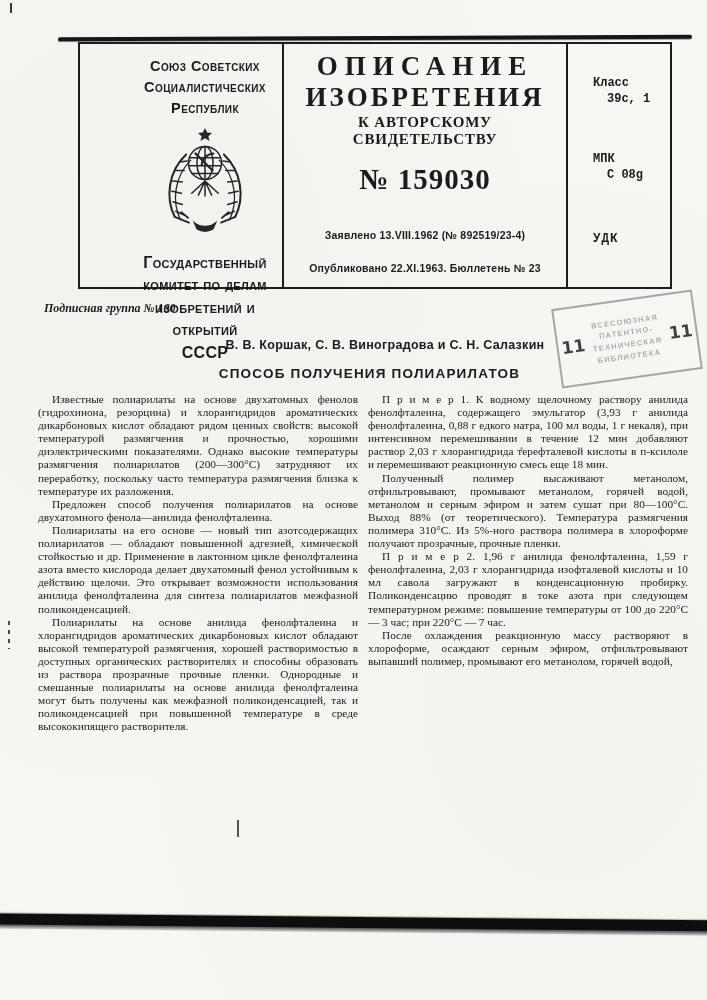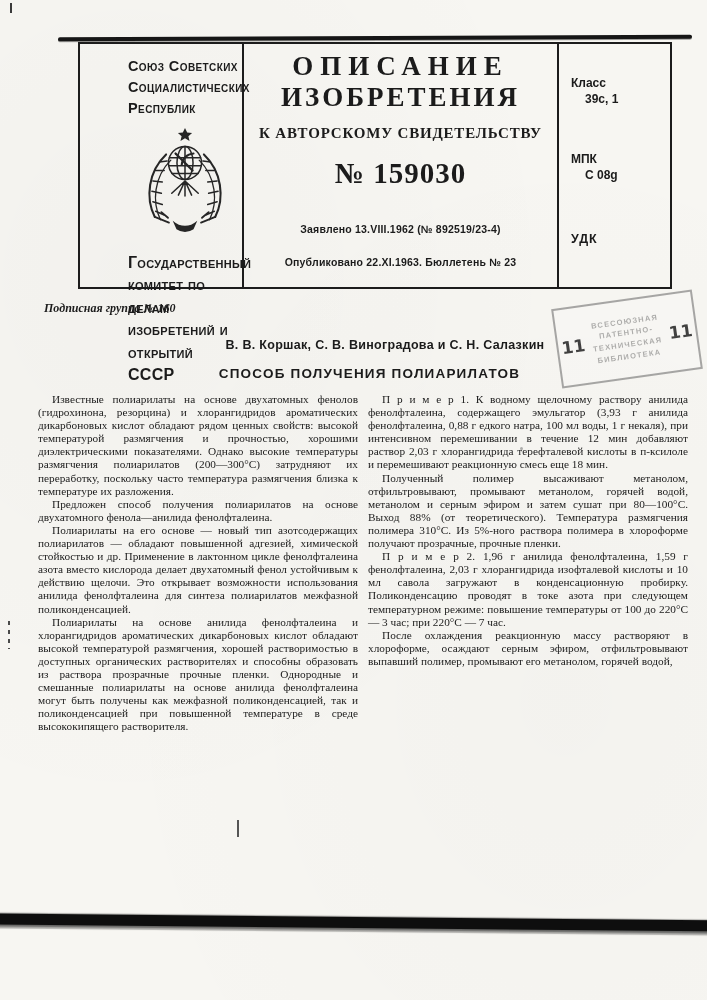--- a/index.html
+++ b/index.html
@@ -20,47 +20,47 @@
     background:#161616; transform:rotate(-0.25deg); border-radius:2px;
     box-shadow:0 1px 0 rgba(0,0,0,.35);
   }
   .hdr{
     position:absolute; left:78px; top:42px; width:594px; height:247px;
     display:flex; box-sizing:border-box;
     border:2px solid #1c1c1c;
   }
   .cell{box-sizing:border-box;}
   .cell-left{
-    width:164px; border-right:2px solid #1c1c1c; text-align:left;
+    width:204px; border-right:2px solid #1c1c1c; text-align:center;
     padding-top:12px;
     padding-left:48px;
   }
   .cell-center{
     flex:1; border-right:2px solid #1c1c1c; text-align:center; padding-top:8px;
   }
   .cell-right{
-    width:111px; padding:32px 4px 0 12px;
-    font-family:Liberation Sans, sans-serif; font-weight:bold;
+    width:102px; padding:32px 4px 0 25px;
+    font-family:Liberation Mono, monospace; font-weight:bold;
   }
 
   .country{
     font-family:"Liberation Sans", sans-serif; font-weight:bold;
     font-variant:small-caps; font-size:14.5px; line-height:1.45;
     letter-spacing:.4px;
   }
   .emblem{margin:5px auto 2px auto; display:block;}
   .committee{
     font-family:"Liberation Sans", sans-serif; font-weight:bold;
     font-variant:small-caps; font-size:16px; line-height:1.4; letter-spacing:.3px;
     margin-top:16px;
   }
 
   .t1{font-size:27px; font-weight:bold; letter-spacing:7px; line-height:1.05;}
   .t2{font-size:27px; font-weight:bold; letter-spacing:3px; line-height:1.05; margin-top:3px;}
-  .t3{font-size:15px; font-weight:bold; letter-spacing:.8px; margin-top:13px;}
+  .t3{font-size:15px; font-weight:bold; letter-spacing:.8px; margin-top:2px;}
   .num{font-size:29px; font-weight:600; margin-top:15px; letter-spacing:1px;}
   .filed{
     font-family:"Liberation Sans", sans-serif; font-weight:bold;
     font-size:10.5px; margin-top:33px; letter-spacing:.2px;
   }
   .published{
     font-family:"Liberation Sans", sans-serif; font-weight:bold;
     font-size:10.5px; margin-top:21px; letter-spacing:.2px;
   }
 

